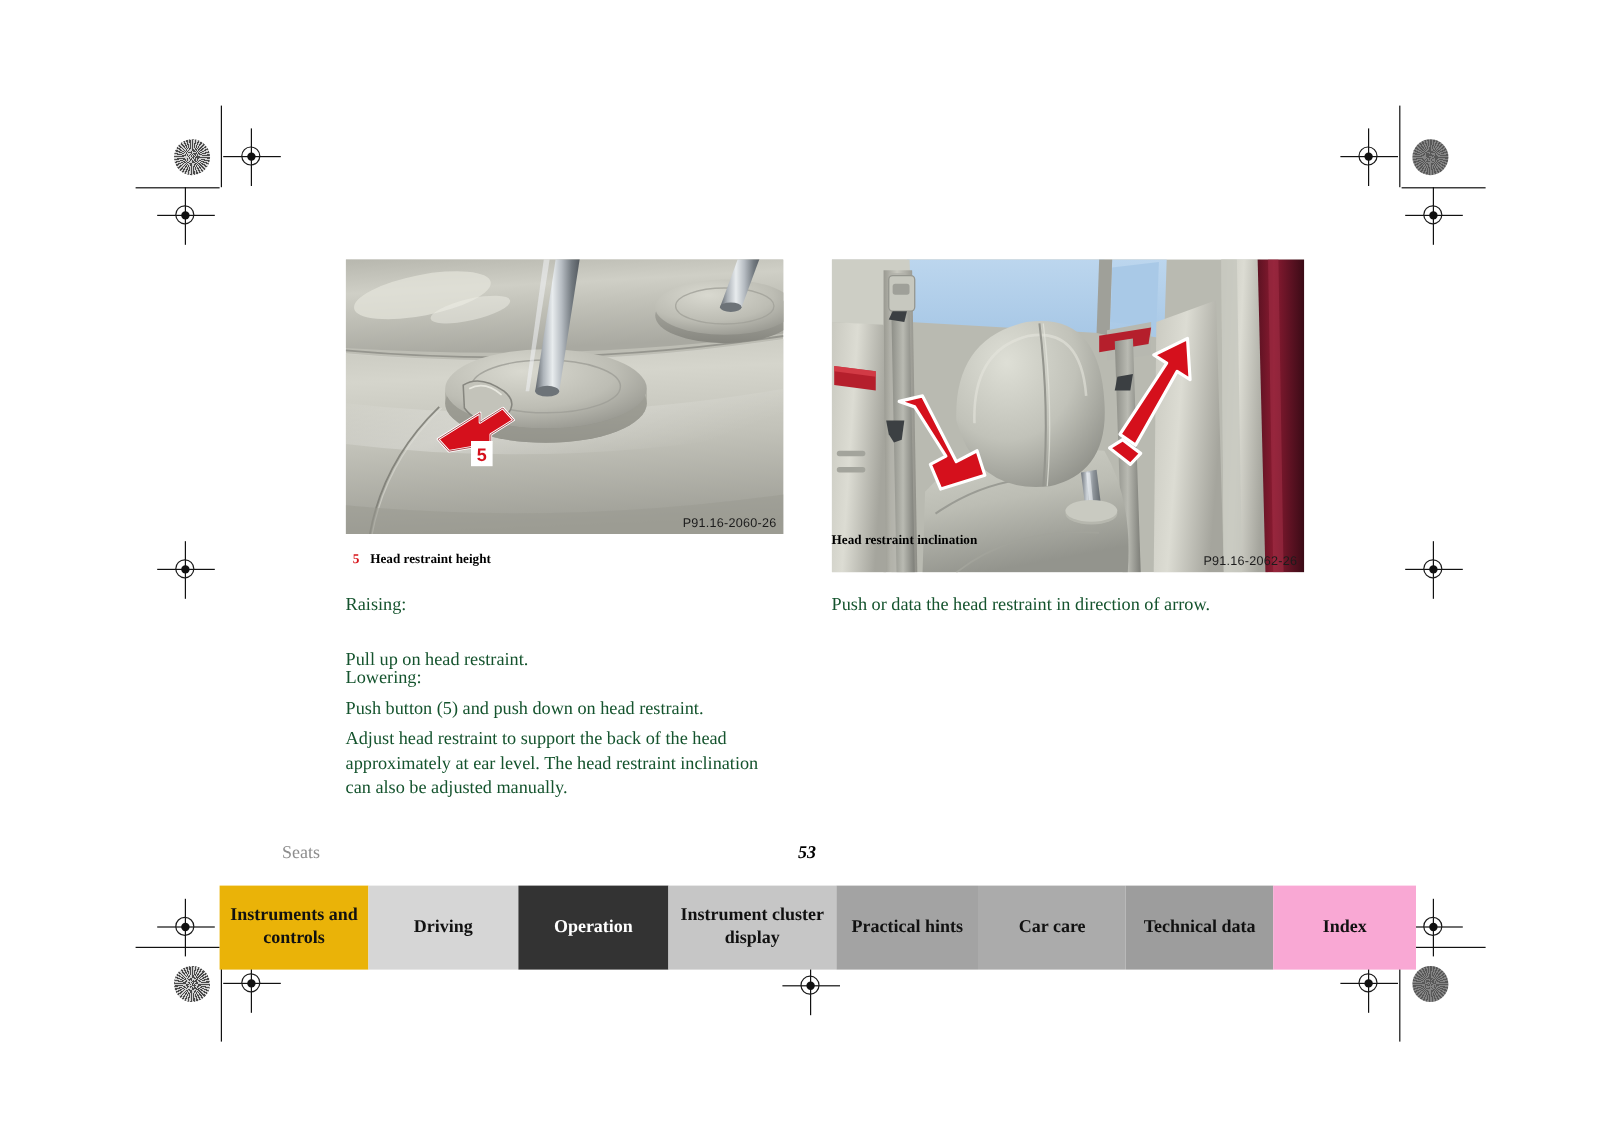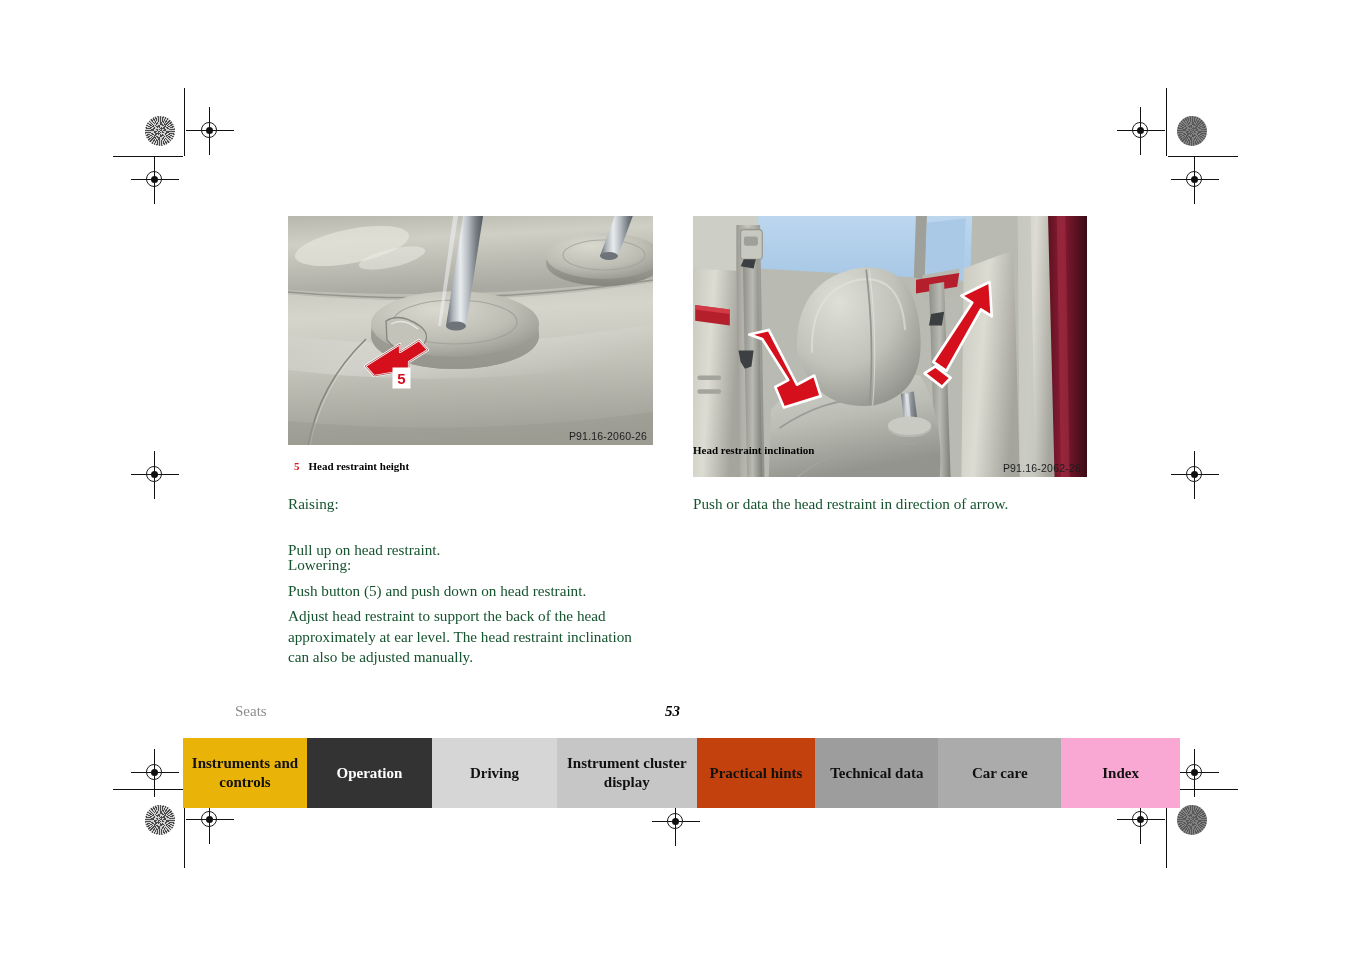--- a/index.html
+++ b/index.html
@@ -458,22 +458,22 @@
   <div class="caption" style="left:693px; top:444px;text-align:right;">Head restraint inclination</div>
 
   <div class="para" style="left:693px; top:494px; width:370px;">Push or data the head restraint in direction of arrow.</div>
 
   <div class="runhead" style="left:209px; top:703px;margin-left:26px;">Seats</div>
 
   <div class="pagenum" style="left:665px; top:703px;font-style:italic;">53</div>
 
   <div class="tabbar">
       <div class="tab" style="background: #eab308; flex: 0 0 12.4347%;">Instruments and controls</div>
+      <div class="tab" style="background: rgb(214, 214, 214); flex: 0 0 12.5392%;">Driving</div>
       <div class="tab active" style="background: rgb(51, 51, 51); flex: 0 0 12.5392%;">Operation</div>
-      <div class="tab" style="background: rgb(214, 214, 214); flex: 0 0 12.5392%;">Driving</div>
       <div class="tab" style="background: rgb(198, 198, 198); flex: 0 0 14.0021%;">Instrument cluster display</div>
-      <div class="tab" style="background: #c2410c; flex: 0 0 11.9122%;">Practical hints</div>
+      <div class="tab" style="background: #a3a3a3; flex: 0 0 11.9122%;">Practical hints</div>
+      <div class="tab" style="background: rgb(171, 171, 171); flex: 0 0 12.3302%;">Car care</div>
       <div class="tab" style="background: rgb(157, 157, 157); flex: 0 0 12.3302%;">Technical data</div>
-      <div class="tab" style="background: rgb(171, 171, 171); flex: 0 0 12.3302%;">Car care</div>
       <div class="tab" style="background: #f9a8d4; flex: 0 0 11.9122%;">Index</div>
     </div>
 
 </div>
 
 </body></html>

